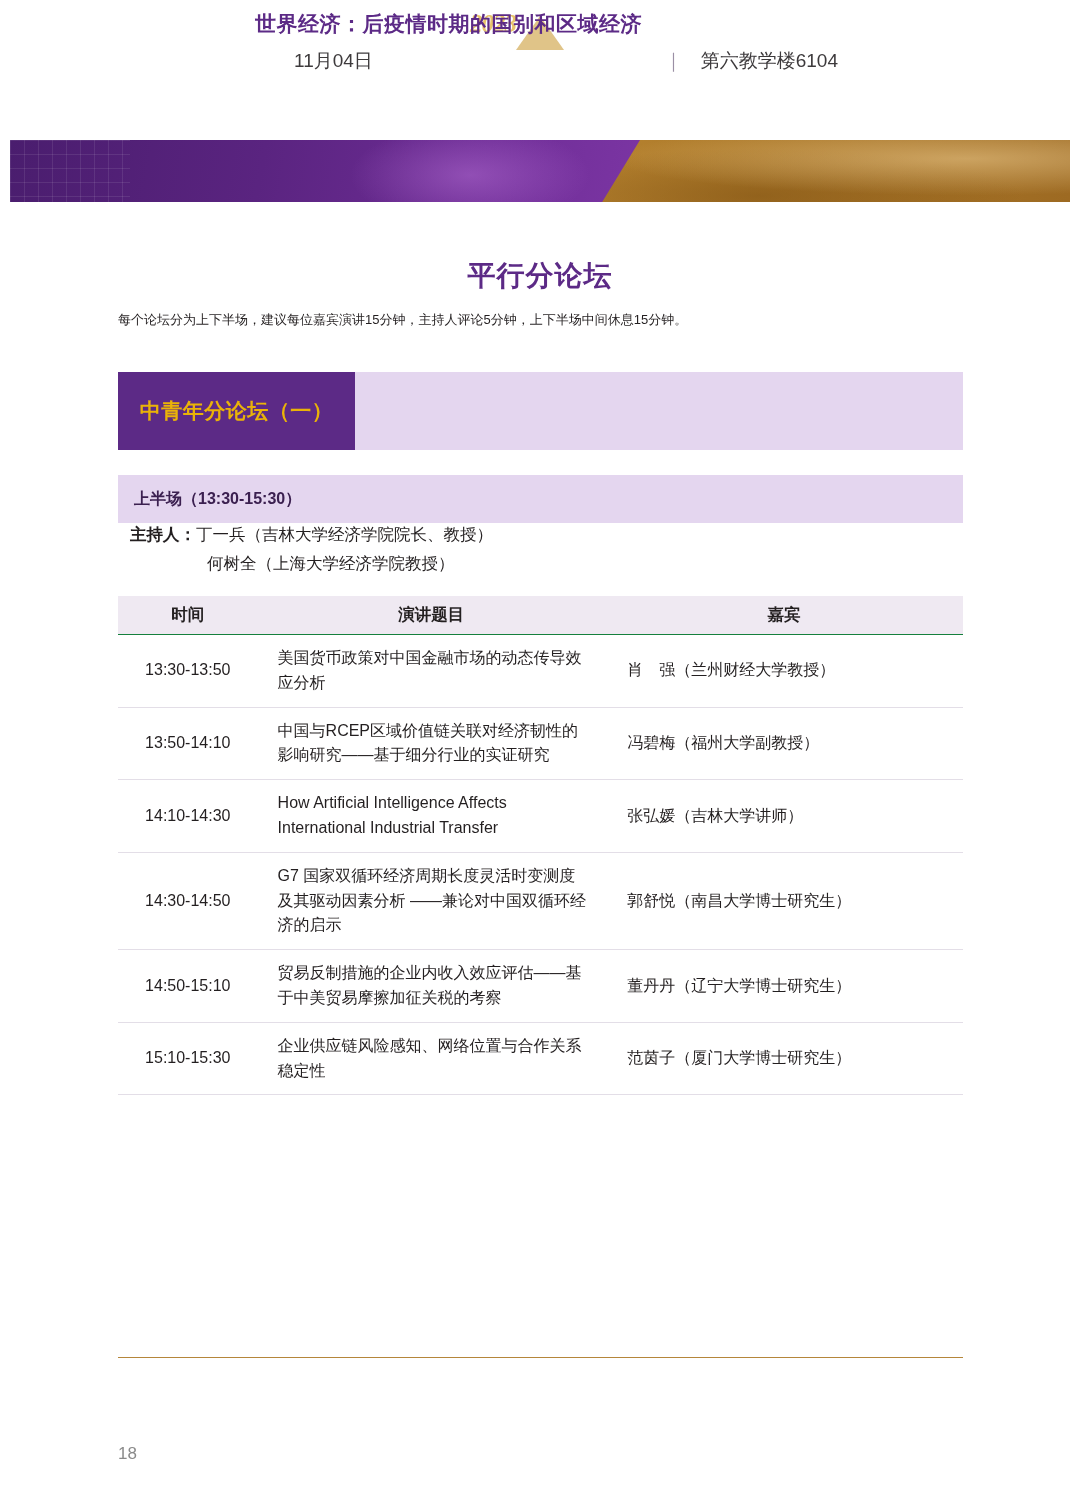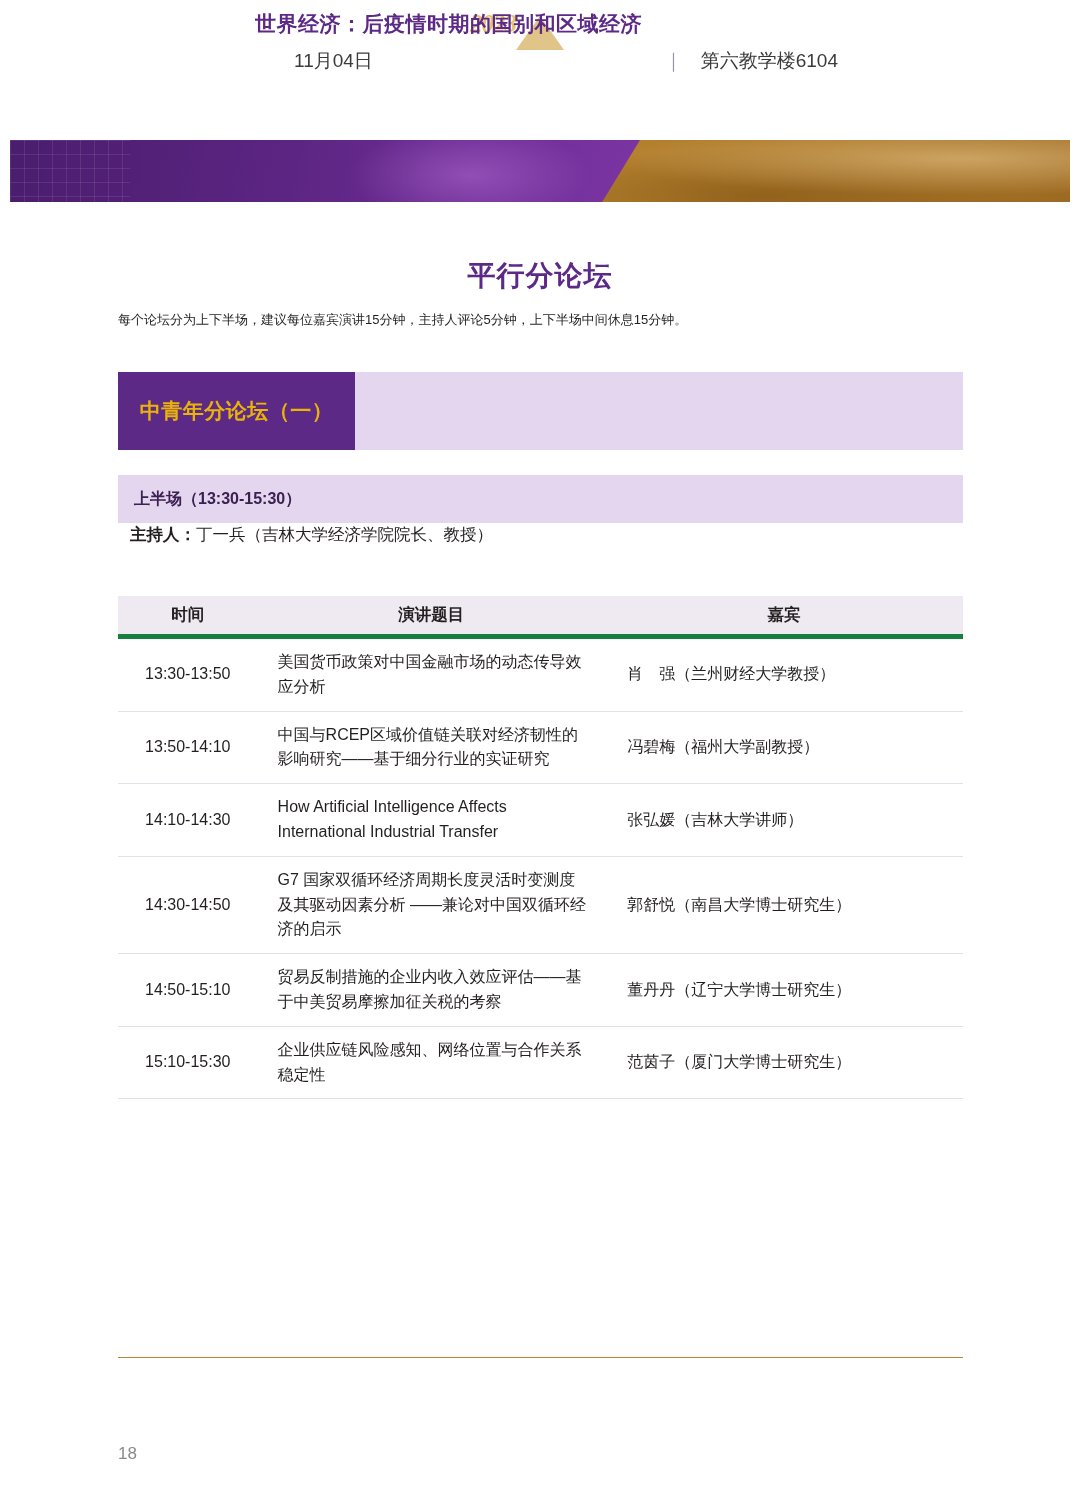--- a/index.html
+++ b/index.html
@@ -217,21 +217,21 @@
     width: 845px;
     border-collapse: collapse;
     font-size: 16px;
     color: #231f20;
   }
   .agenda-table thead th {
     background: #efe9f2;
     font-weight: bold;
     font-size: 16.5px;
     height: 36px;
-    border-bottom: 5px solid #15803d;
+    border-bottom: 1px solid #15803d;
     color: #231f20;
   }
   .agenda-table thead th.c-time { width: 138px; }
   .agenda-table thead th.c-title { width: 348px; }
   .agenda-table thead th.c-guest { width: 359px; }
   .agenda-table tbody td {
     border-bottom: 1px solid #e3dee7;
     padding: 11px 8px;
     vertical-align: middle;
     line-height: 1.55;
@@ -295,20 +295,21 @@
     <span class="forum-sep">｜</span>
     <span class="forum-room">第六教学楼6104</span>
   </div>
 
   <div class="session-bar">上半场（13:30-15:30）</div>
 
   <div class="chairs">
     <div>
       <span class="label">主持人：</span><span>丁一兵（吉林大学经济学院院长、教授）</span>
     </div>
+    <div class="line2">何树全（上海大学经济学院教授）</div>
   </div>
 
   <table class="agenda-table">
     <thead>
       <tr>
         <th class="c-time">时间</th>
         <th class="c-title">演讲题目</th>
         <th class="c-guest">嘉宾</th>
       </tr>
     </thead>

